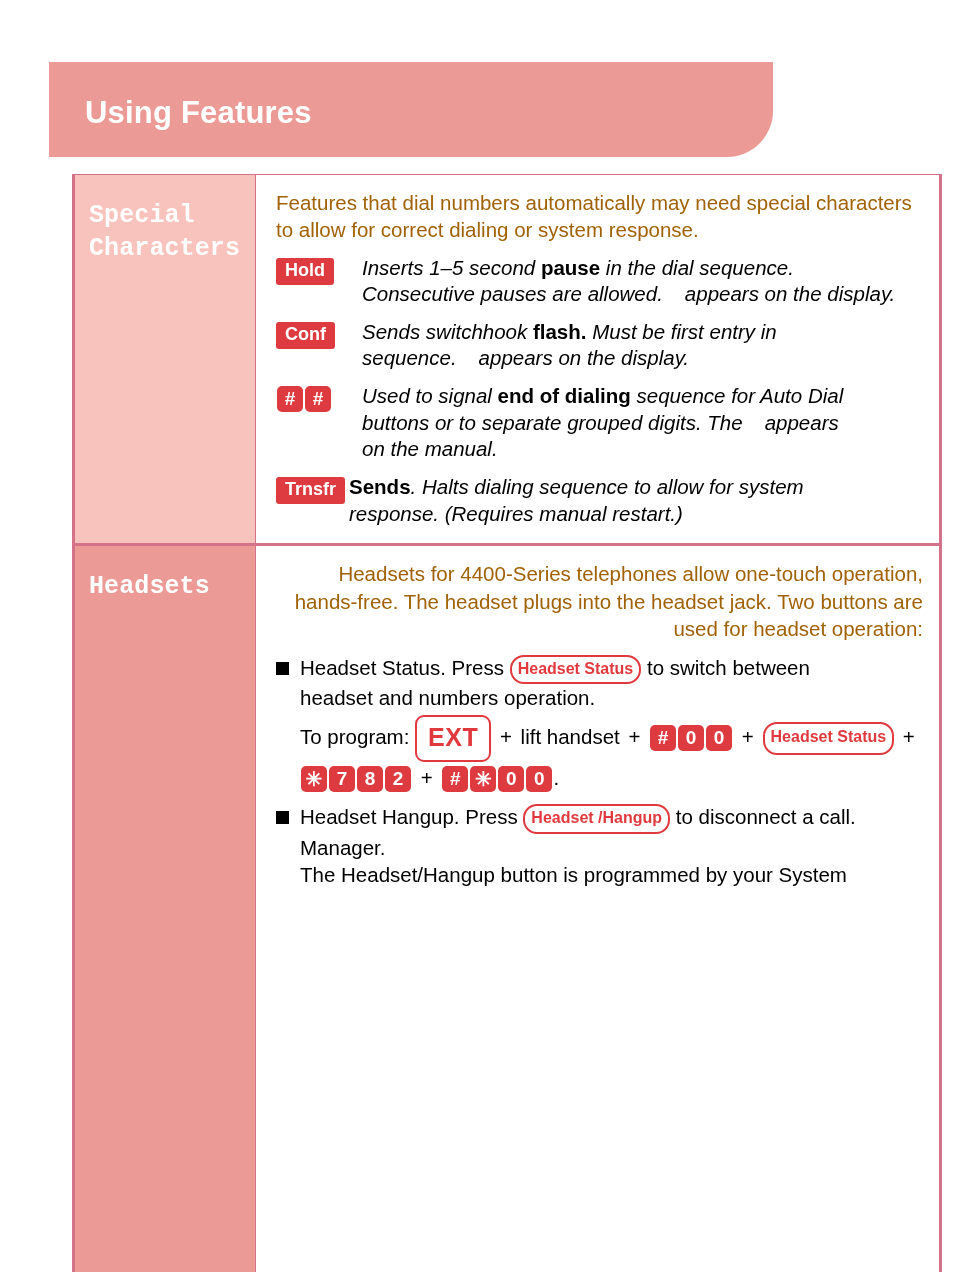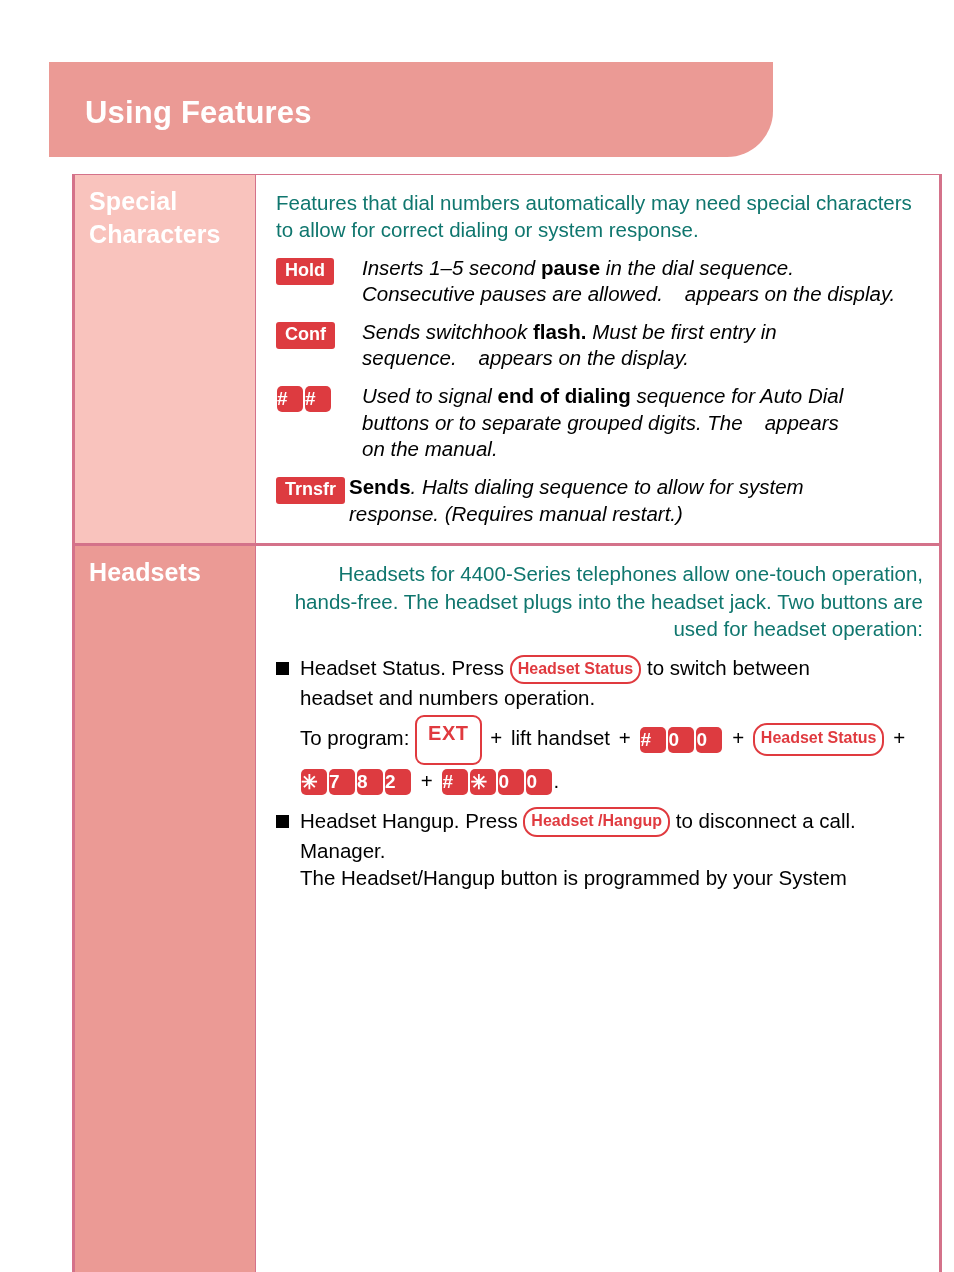--- a/index.html
+++ b/index.html
@@ -52,21 +52,22 @@
   .table-row {
     display: flex;
     align-items: stretch;
   }
   .table-row.row-divider {
     border-top: 3px solid #d4728a;
   }
   .row-label {
     flex: 0 0 180px;
     box-sizing: border-box;
-    padding: 10px 0 0 14px;
+    padding: 24px 0 0 14px;
+    font-family: Liberation Mono, monospace;
   }
   .row-label.tone-light { background: #f9c3bd; }
   .row-label.tone-deep  { background: #eb9a95; }
   .row-label-text {
     color: #ffffff;
     font-size: 25px;
     font-weight: bold;
     line-height: 1.33;
     letter-spacing: 0.1px;
   }
@@ -75,21 +76,21 @@
     box-sizing: border-box;
     border-left: 1px solid #d4728a;
     background: #ffffff;
     padding: 14px 16px 16px 20px;
   }
 
   
   .intro {
     font-size: 20.5px;
     line-height: 1.33;
-    color: #0f766e;
+    color: #a16207;
     margin: 0 0 6px 0;
   }
   .intro.tight { margin-bottom: 2px; text-align: right; }
 
   
   .def-row {
     display: flex;
     align-items: flex-start;
     margin-top: 11px;
   }
@@ -110,21 +111,21 @@
   .def-text b { font-style: normal; font-weight: bold; }
   .gapmark { display: inline-block; width: 22px; }
 
   
   .key {
     display: inline-block;
     background: #dd3b40;
     color: #ffffff;
     font-weight: bold;
     border-radius: 3px;
-    text-align: left;
+    text-align: center;
     vertical-align: middle;
   }
   .key.label {
     font-size: 18px;
     padding: 2px 9px 4px 9px;
     line-height: 1.18;
   }
   .key.sq {
     font-size: 19px;
     width: 26px;
@@ -141,22 +142,22 @@
     display: inline-block;
     background: #ffffff;
     color: #e03a3f;
     border: 2px solid #e03a3f;
     font-weight: bold;
     vertical-align: middle;
     white-space: nowrap;
   }
   .obtn.pill {
     border-radius: 9px;
-    font-size: 20px;
-    padding: 1px 11px 14px 11px;
+    font-size: 25px;
+    padding: 1px 11px 3px 11px;
     letter-spacing: 0.5px;
   }
   .obtn.tag {
     border-radius: 14px;
     font-size: 16px;
     padding: 1px 6px 3px 6px;
   }
 
   
   .bullet-list { margin: 12px 0 0 0; }

